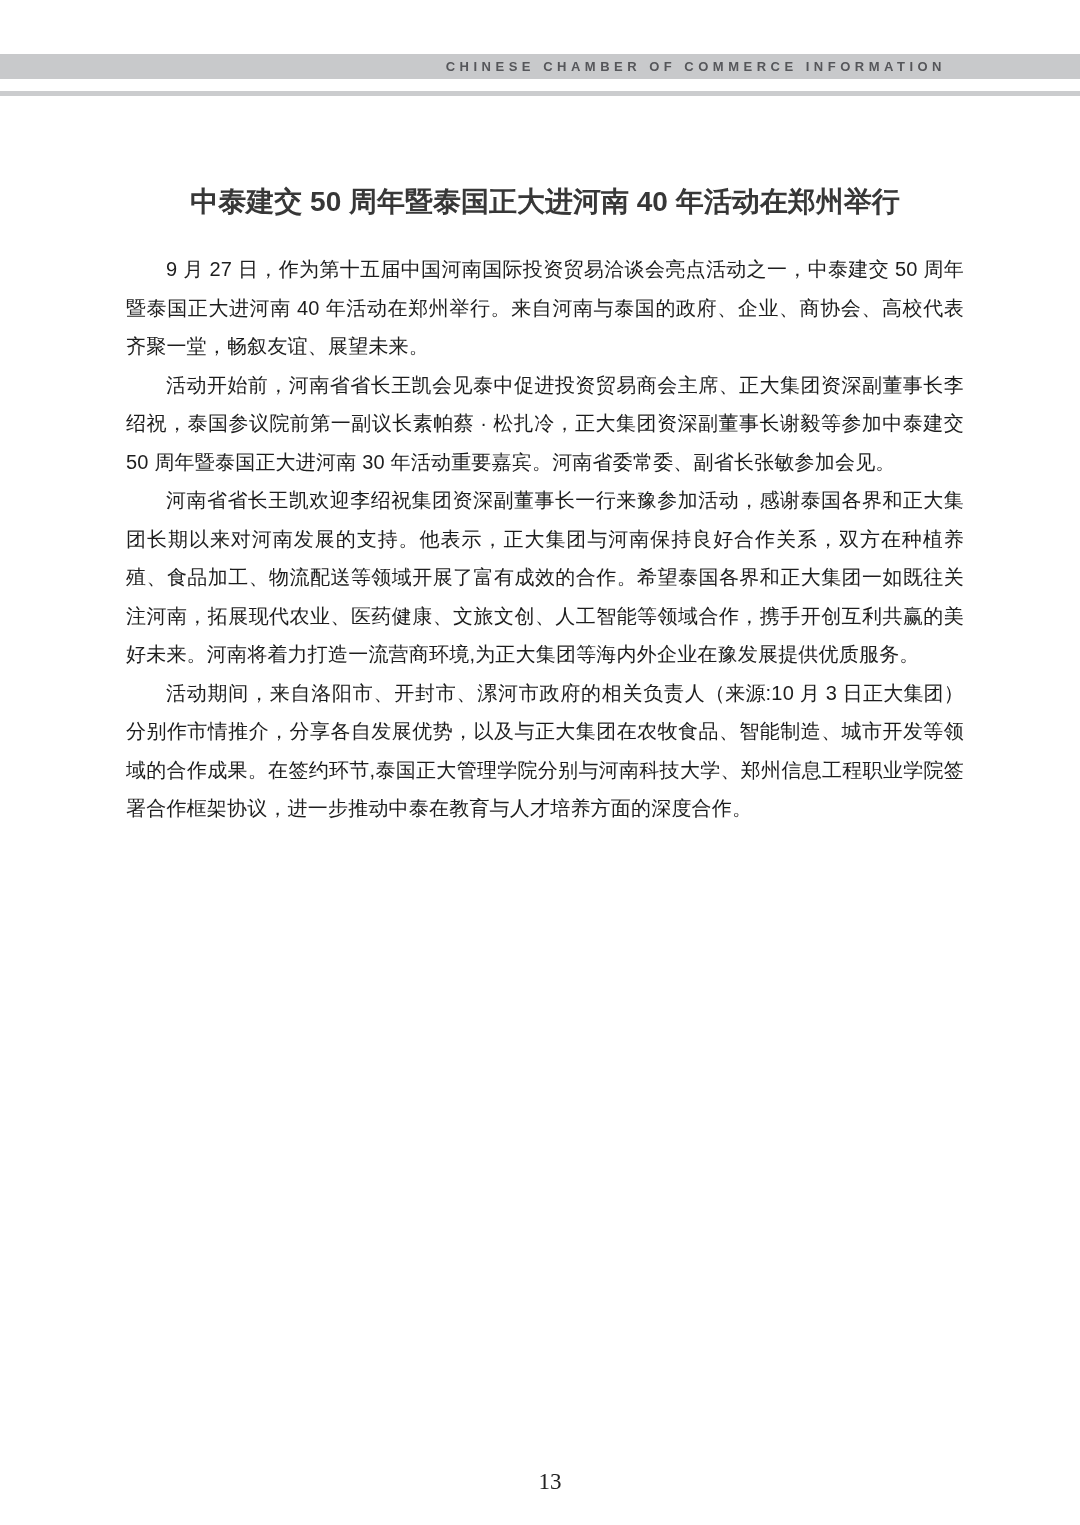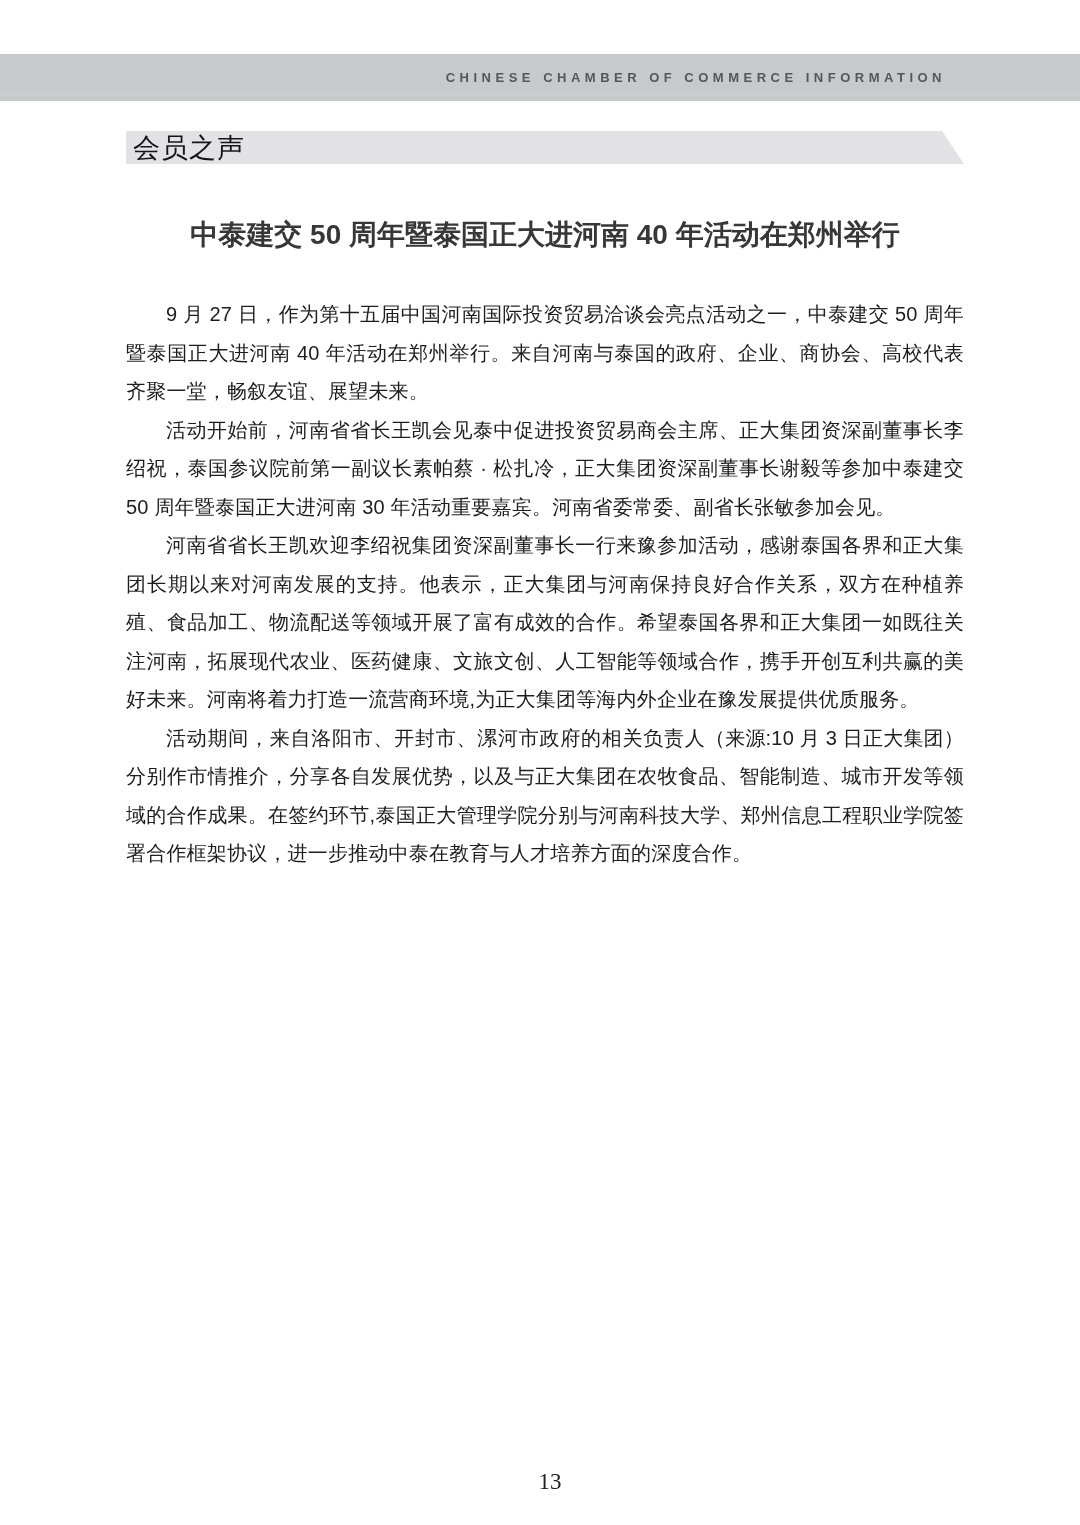--- a/index.html
+++ b/index.html
@@ -9,21 +9,21 @@
     width: 1080px;
     height: 1525px;
     margin: 0 auto;
     background: #ffffff;
     font-family: "Liberation Sans", sans-serif;
     overflow: hidden;
   }
   .top-band {
     position: absolute;
     top: 54px; left: 0;
-    width: 100%; height: 47px;
+    width: 100%; height: 25px;
     background: #c8c9cb;
     display: flex;
     align-items: center;
     justify-content: flex-end;
     padding-right: 134px;
   }
   .masthead-text {
     font-size: 13px;
     font-weight: bold;
     letter-spacing: 4.5px;
@@ -57,21 +57,21 @@
     color: #141414;
     letter-spacing: 1px;
   }
   .article-title {
     text-align: center;
     font-size: 28px;
     line-height: 40px;
     font-weight: bold;
     color: #373737;
     margin-top: 51px;
-    margin-bottom: 40px;
+    margin-bottom: 28px;
   }
   .article-title.second {
     margin-top: 59px;
     margin-bottom: 25px;
   }
   .body-para {
     font-size: 20px;
     line-height: 38.5px;
     text-align: justify;
     text-indent: 2em;
@@ -101,23 +101,20 @@
 
 <div class="page">
 
   <div class="top-band">
     <span class="masthead-text">CHINESE CHAMBER OF COMMERCE INFORMATION</span>
   </div>
   <div class="thin-band"></div>
 
   <div class="content">
 
-    <div class="section-banner">
-      <span class="section-banner-text">会员之声</span>
-    </div>
 
     <article>
       <h1 class="article-title">中泰建交 50 周年暨泰国正大进河南 40 年活动在郑州举行</h1>
       <p class="body-para">9 月 27 日，作为第十五届中国河南国际投资贸易洽谈会亮点活动之一，中泰建交 50 周年暨泰国正大进河南 40 年活动在郑州举行。来自河南与泰国的政府、企业、商协会、高校代表齐聚一堂，畅叙友谊、展望未来。</p>
       <p class="body-para">活动开始前，河南省省长王凯会见泰中促进投资贸易商会主席、正大集团资深副董事长李绍祝，泰国参议院前第一副议长素帕蔡 · 松扎冷，正大集团资深副董事长谢毅等参加中泰建交 50 周年暨泰国正大进河南 30 年活动重要嘉宾。河南省委常委、副省长张敏参加会见。</p>
       <p class="body-para">河南省省长王凯欢迎李绍祝集团资深副董事长一行来豫参加活动，感谢泰国各界和正大集团长期以来对河南发展的支持。他表示，正大集团与河南保持良好合作关系，双方在种植养殖、食品加工、物流配送等领域开展了富有成效的合作。希望泰国各界和正大集团一如既往关注河南，拓展现代农业、医药健康、文旅文创、人工智能等领域合作，携手开创互利共赢的美好未来。河南将着力打造一流营商环境,为正大集团等海内外企业在豫发展提供优质服务。</p>
       <p class="body-para">
         <span class="source-attribution">（来源:10 月 3 日正大集团）</span><span>活动期间，来自洛阳市、开封市、漯河市政府的相关负责人分别作市情推介，分享各自发展优势，以及与正大集团在农牧食品、智能制造、城市开发等领域的合作成果。在签约环节,泰国正大管理学院分别与河南科技大学、郑州信息工程职业学院签署合作框架协议，进一步推动中泰在教育与人才培养方面的深度合作。</span>
       </p>
     </article>

